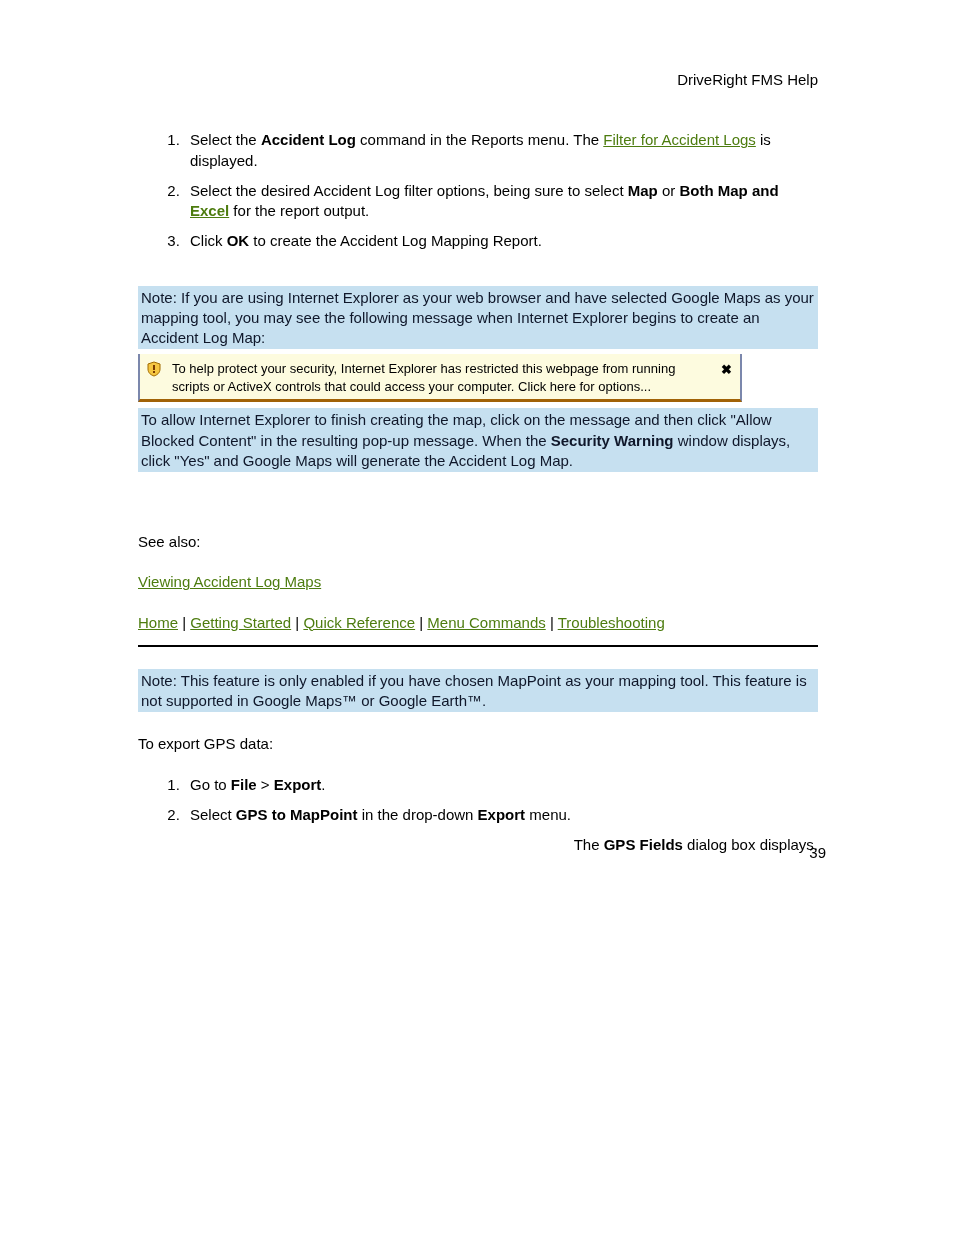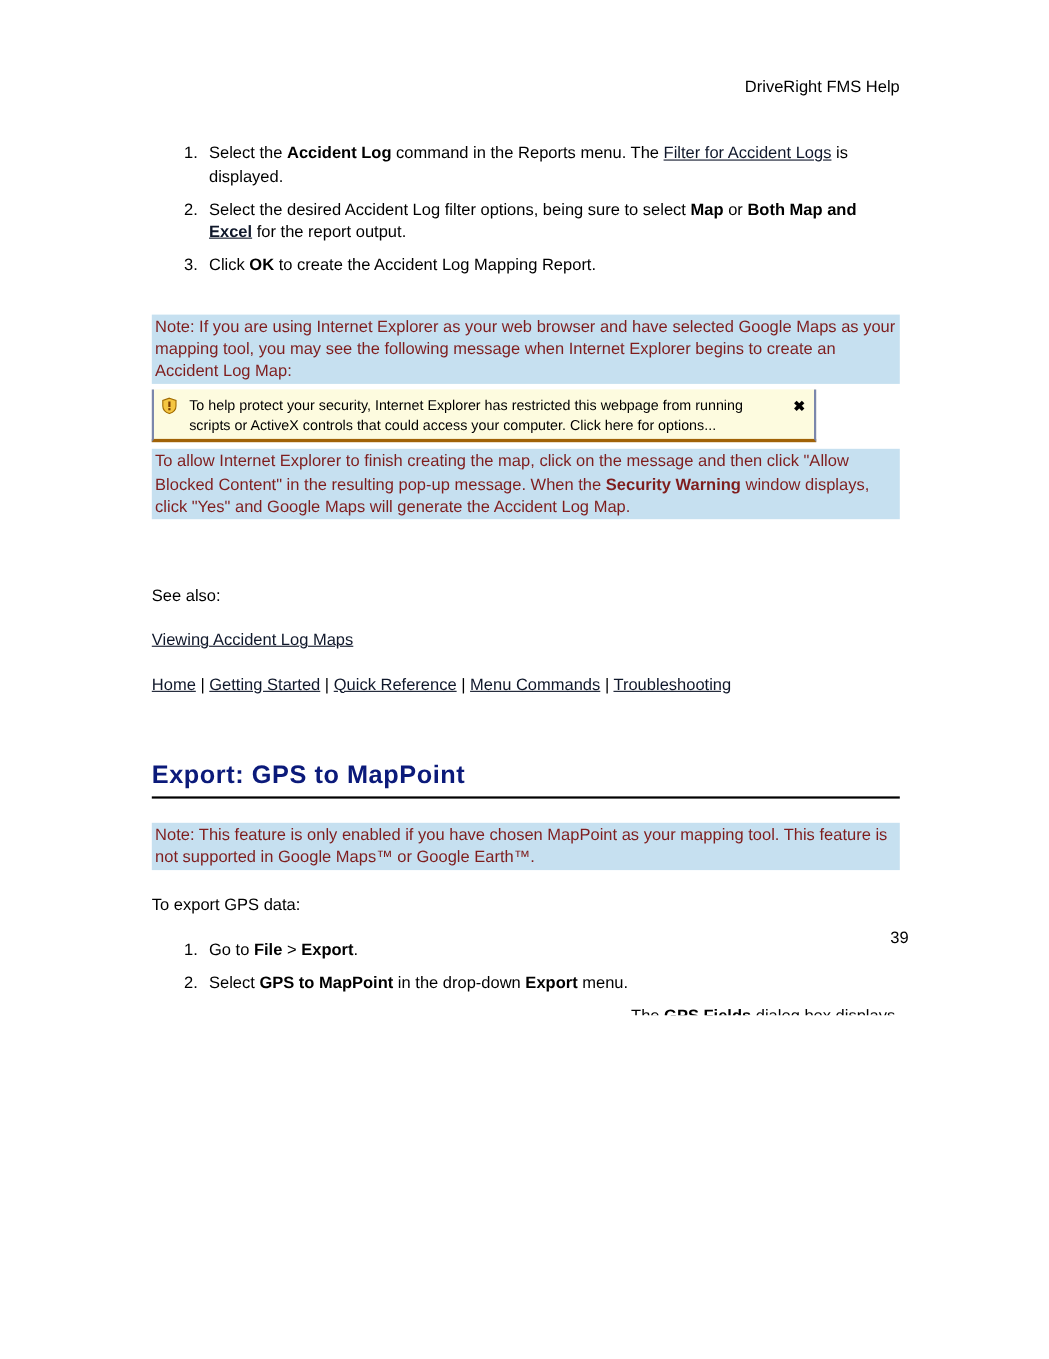--- a/index.html
+++ b/index.html
@@ -25,26 +25,26 @@
   }
   ol.steps {
     padding-left: 46px;
     margin: 0 0 34px 0;
   }
   ol.steps li {
     margin-bottom: 10px;
     padding-left: 6px;
   }
   .link {
-    color: #0f172a;
+    color: #4d7c0f;
     text-decoration: underline;
   }
   .note-box {
     background: #c6e0f0;
-    color: #7f1d1d;
+    color: #0f172a;
     padding: 2px 4px 1px 3px;
     font-size: 15px;
     line-height: 1.35;
     margin: 0;
   }
   .ie-bar {
     background: #fdfbdf;
     border-left: 2px solid #7b87ac;
     border-right: 2px solid #7b87ac;
     border-bottom: 3px solid #a16207;
@@ -154,21 +154,20 @@
   </div>
 
   <div class="see-also-block">
     <p class="para-spaced">See also:</p>
     <p class="para-spaced"><a href="#" class="link">Viewing Accident Log Maps</a></p>
     <p class="para">
       <a href="#" class="link">Home</a><span> | </span><a href="#" class="link">Getting Started</a><span> | </span><a href="#" class="link">Quick Reference</a><span> | </span><a href="#" class="link">Menu Commands</a><span> | </span><a href="#" class="link">Troubleshooting</a>
     </p>
   </div>
 
-  <h2 class="section-heading">Export: GPS to MapPoint</h2>
   <hr class="section-rule">
 
   <div class="note-box" style="margin-bottom:22px;">Note: This feature is only enabled if you have chosen MapPoint as your mapping tool. This feature is not supported in Google Maps™ or Google Earth™.</div>
 
   <p class="para-spaced">To export GPS data:</p>
 
   <ol class="steps2">
     <li>
       <span>Go to </span><span class="bold">File</span><span> &gt; </span><span class="bold">Export</span><span>.</span>
     </li>

